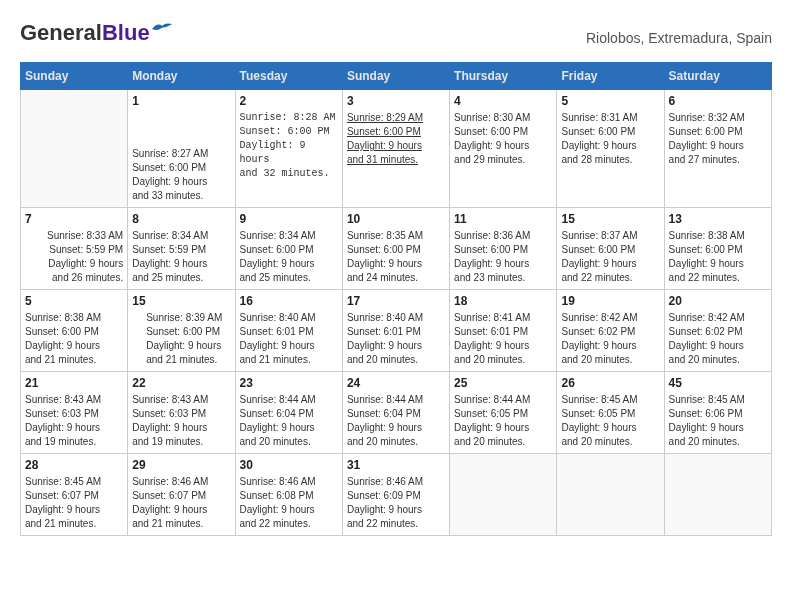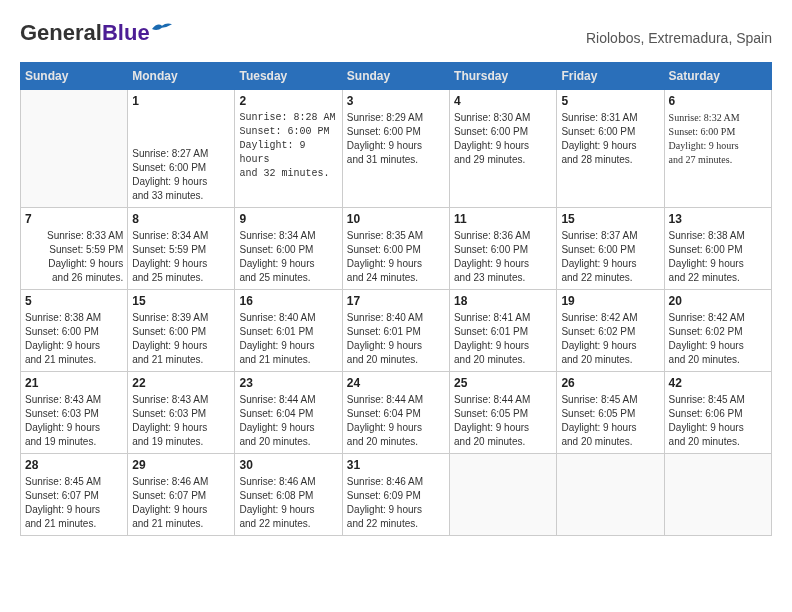--- a/index.html
+++ b/index.html
@@ -118,42 +118,42 @@
         </td>
         <td>
           <div class="day-number">2</div>
           <div class="day-info" style="white-space: pre-line; font-family: Liberation Mono, monospace;">Sunrise: 8:28 AM
 Sunset: 6:00 PM
 Daylight: 9 hours
 and 32 minutes.</div>
         </td>
         <td>
           <div class="day-number">3</div>
-          <div class="day-info" style="white-space: pre-line;">Sunrise: 8:29 AM
+          <div class="day-info" style="white-space: pre-line; text-decoration: underline;">Sunrise: 8:29 AM
 Sunset: 6:00 PM
 Daylight: 9 hours
 and 31 minutes.</div>
         </td>
         <td>
           <div class="day-number">4</div>
           <div class="day-info" style="white-space: pre-line;">Sunrise: 8:30 AM
 Sunset: 6:00 PM
 Daylight: 9 hours
 and 29 minutes.</div>
         </td>
         <td>
           <div class="day-number">5</div>
           <div class="day-info" style="white-space: pre-line;">Sunrise: 8:31 AM
 Sunset: 6:00 PM
 Daylight: 9 hours
 and 28 minutes.</div>
         </td>
         <td>
           <div class="day-number">6</div>
-          <div class="day-info" style="white-space: pre-line; font-family: Liberation Serif, serif;">Sunrise: 8:32 AM
+          <div class="day-info" style="white-space: pre-line;">Sunrise: 8:32 AM
 Sunset: 6:00 PM
 Daylight: 9 hours
 and 27 minutes.</div>
         </td>
       </tr>
       <tr>
         <td>
           <div class="day-number">7</div>
           <div class="day-info" style="white-space: pre-line; text-align: right;">Sunrise: 8:33 AM
 Sunset: 5:59 PM
@@ -206,21 +206,21 @@
       <tr>
         <td>
           <div class="day-number">5</div>
           <div class="day-info" style="white-space: pre-line;">Sunrise: 8:38 AM
 Sunset: 6:00 PM
 Daylight: 9 hours
 and 21 minutes.</div>
         </td>
         <td>
           <div class="day-number">15</div>
-          <div class="day-info" style="white-space: pre-line;">Sunrise: 8:39 AM
+          <div class="day-info" style="white-space: pre-line; margin-left: 14px;">Sunrise: 8:39 AM
 Sunset: 6:00 PM
 Daylight: 9 hours
 and 21 minutes.</div>
         </td>
         <td>
           <div class="day-number">16</div>
           <div class="day-info" style="white-space: pre-line;">Sunrise: 8:40 AM
 Sunset: 6:01 PM
 Daylight: 9 hours
 and 21 minutes.</div>
@@ -291,21 +291,21 @@
 and 20 minutes.</div>
         </td>
         <td>
           <div class="day-number">26</div>
           <div class="day-info" style="white-space: pre-line;">Sunrise: 8:45 AM
 Sunset: 6:05 PM
 Daylight: 9 hours
 and 20 minutes.</div>
         </td>
         <td>
-          <div class="day-number">42</div>
+          <div class="day-number">45</div>
           <div class="day-info" style="white-space: pre-line;">Sunrise: 8:45 AM
 Sunset: 6:06 PM
 Daylight: 9 hours
 and 20 minutes.</div>
         </td>
       </tr>
       <tr>
         <td>
           <div class="day-number">28</div>
           <div class="day-info" style="white-space: pre-line;">Sunrise: 8:45 AM

